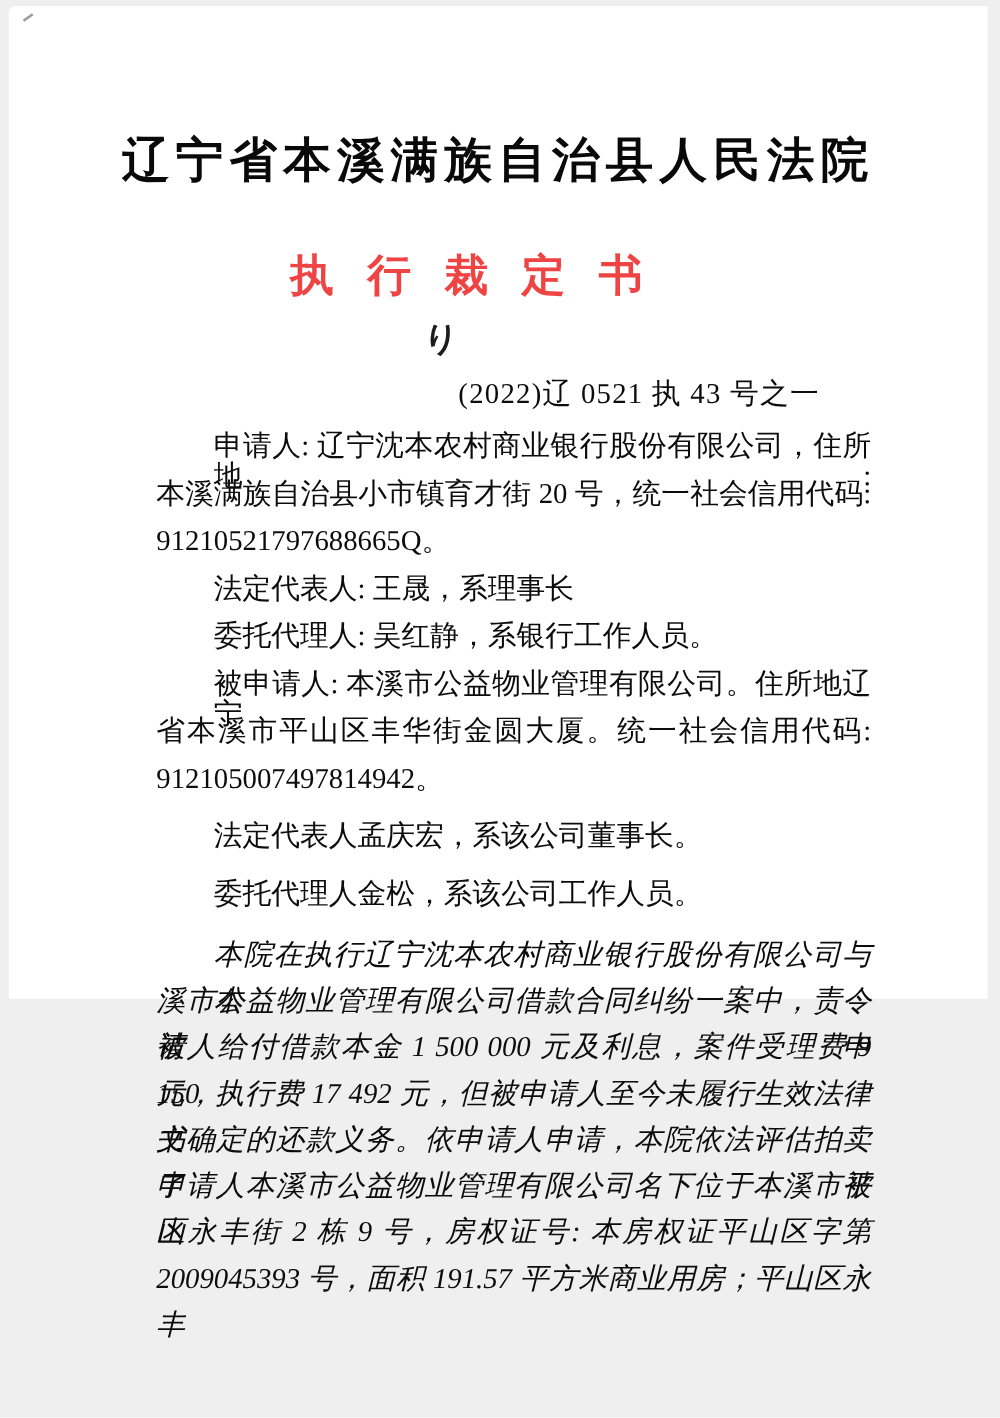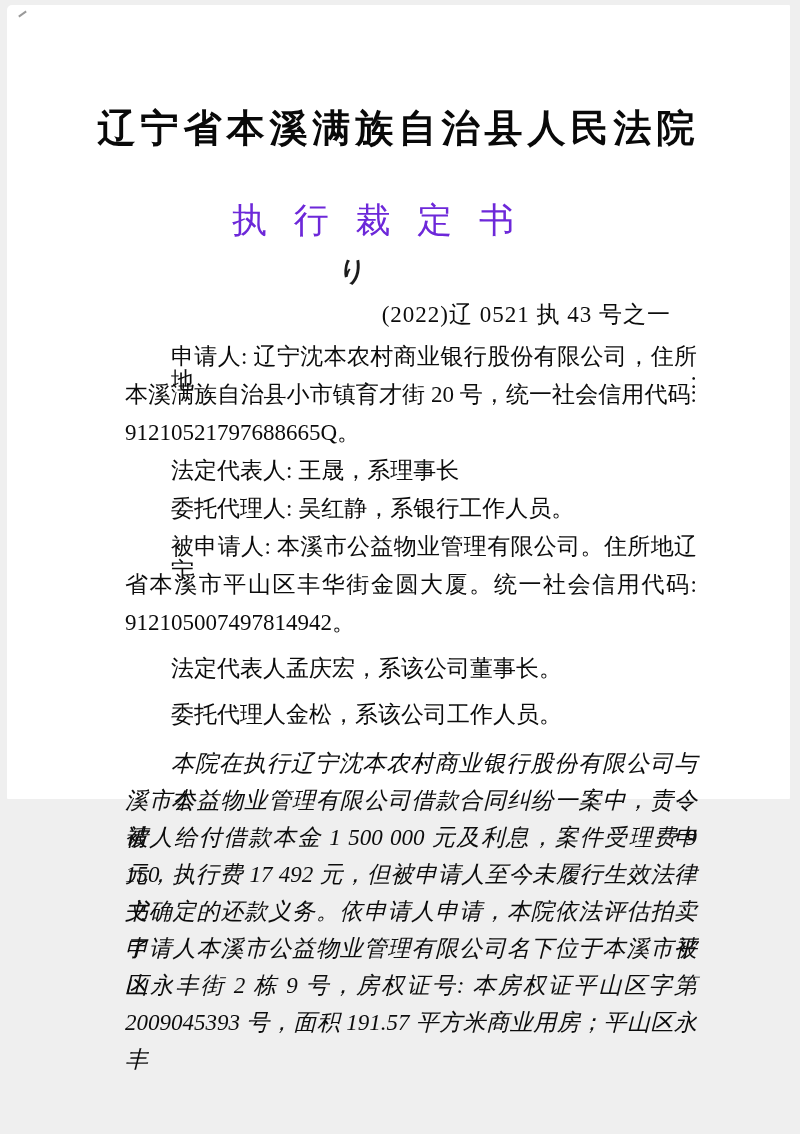--- a/index.html
+++ b/index.html
@@ -45,38 +45,38 @@
     white-space: nowrap;
     color: #090909;
   }
   .doc-title {
     position: absolute;
     top: 192px;
     left: 0;
     right: 42px;
     text-align: center;
     font-size: 35px;
-    font-weight: normal;
+    font-weight: bold;
     letter-spacing: 9px;
     white-space: nowrap;
-    color: #6d28d9;
+    color: #ef4444;
   }
   .hand-mark {
     position: absolute;
     top: 248px;
     left: 332px;
     font-size: 27px;
     font-weight: bold;
     color: #1c1c1c;
     transform: skewX(-4deg);
   }
   .case-number {
     position: absolute;
     top: 294px;
-    right: 119px;
+    right: 134px;
     font-size: 23px;
     letter-spacing: 1px;
     white-space: nowrap;
     color: #0c0c0c;
   }
   .body-lines {
     position: absolute;
     top: 340px;
     left: 118px;
     right: 93px;

